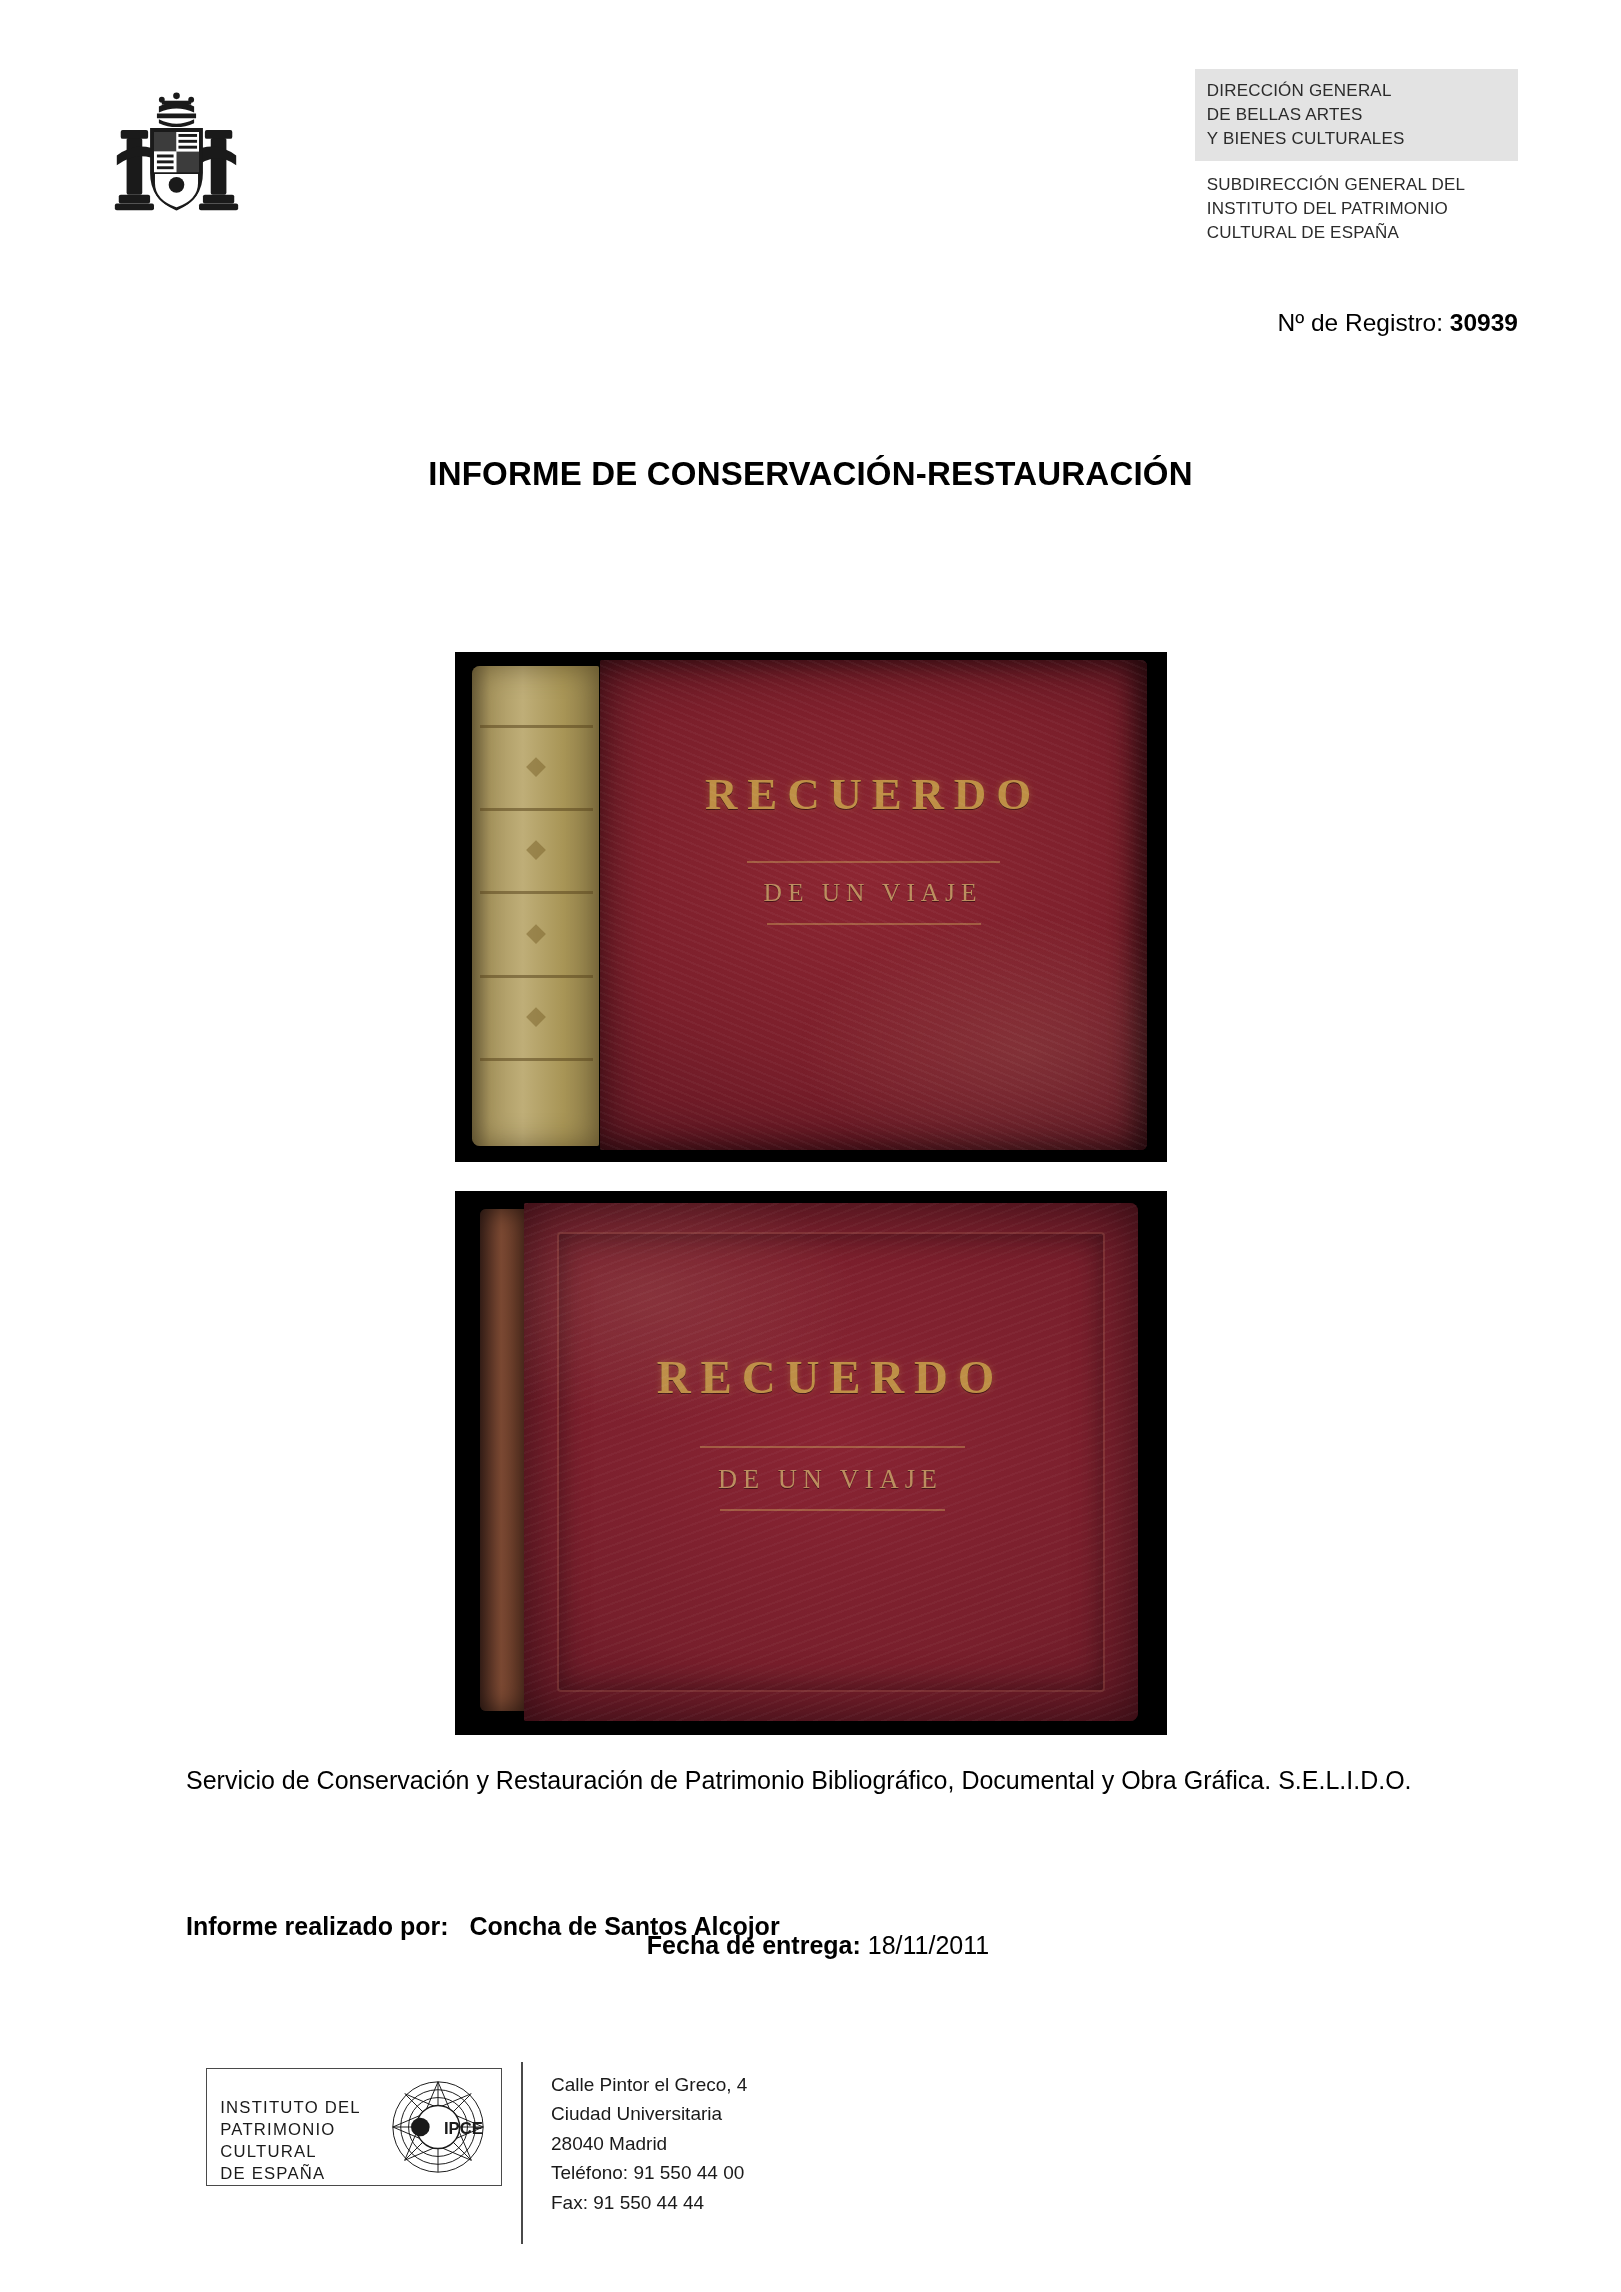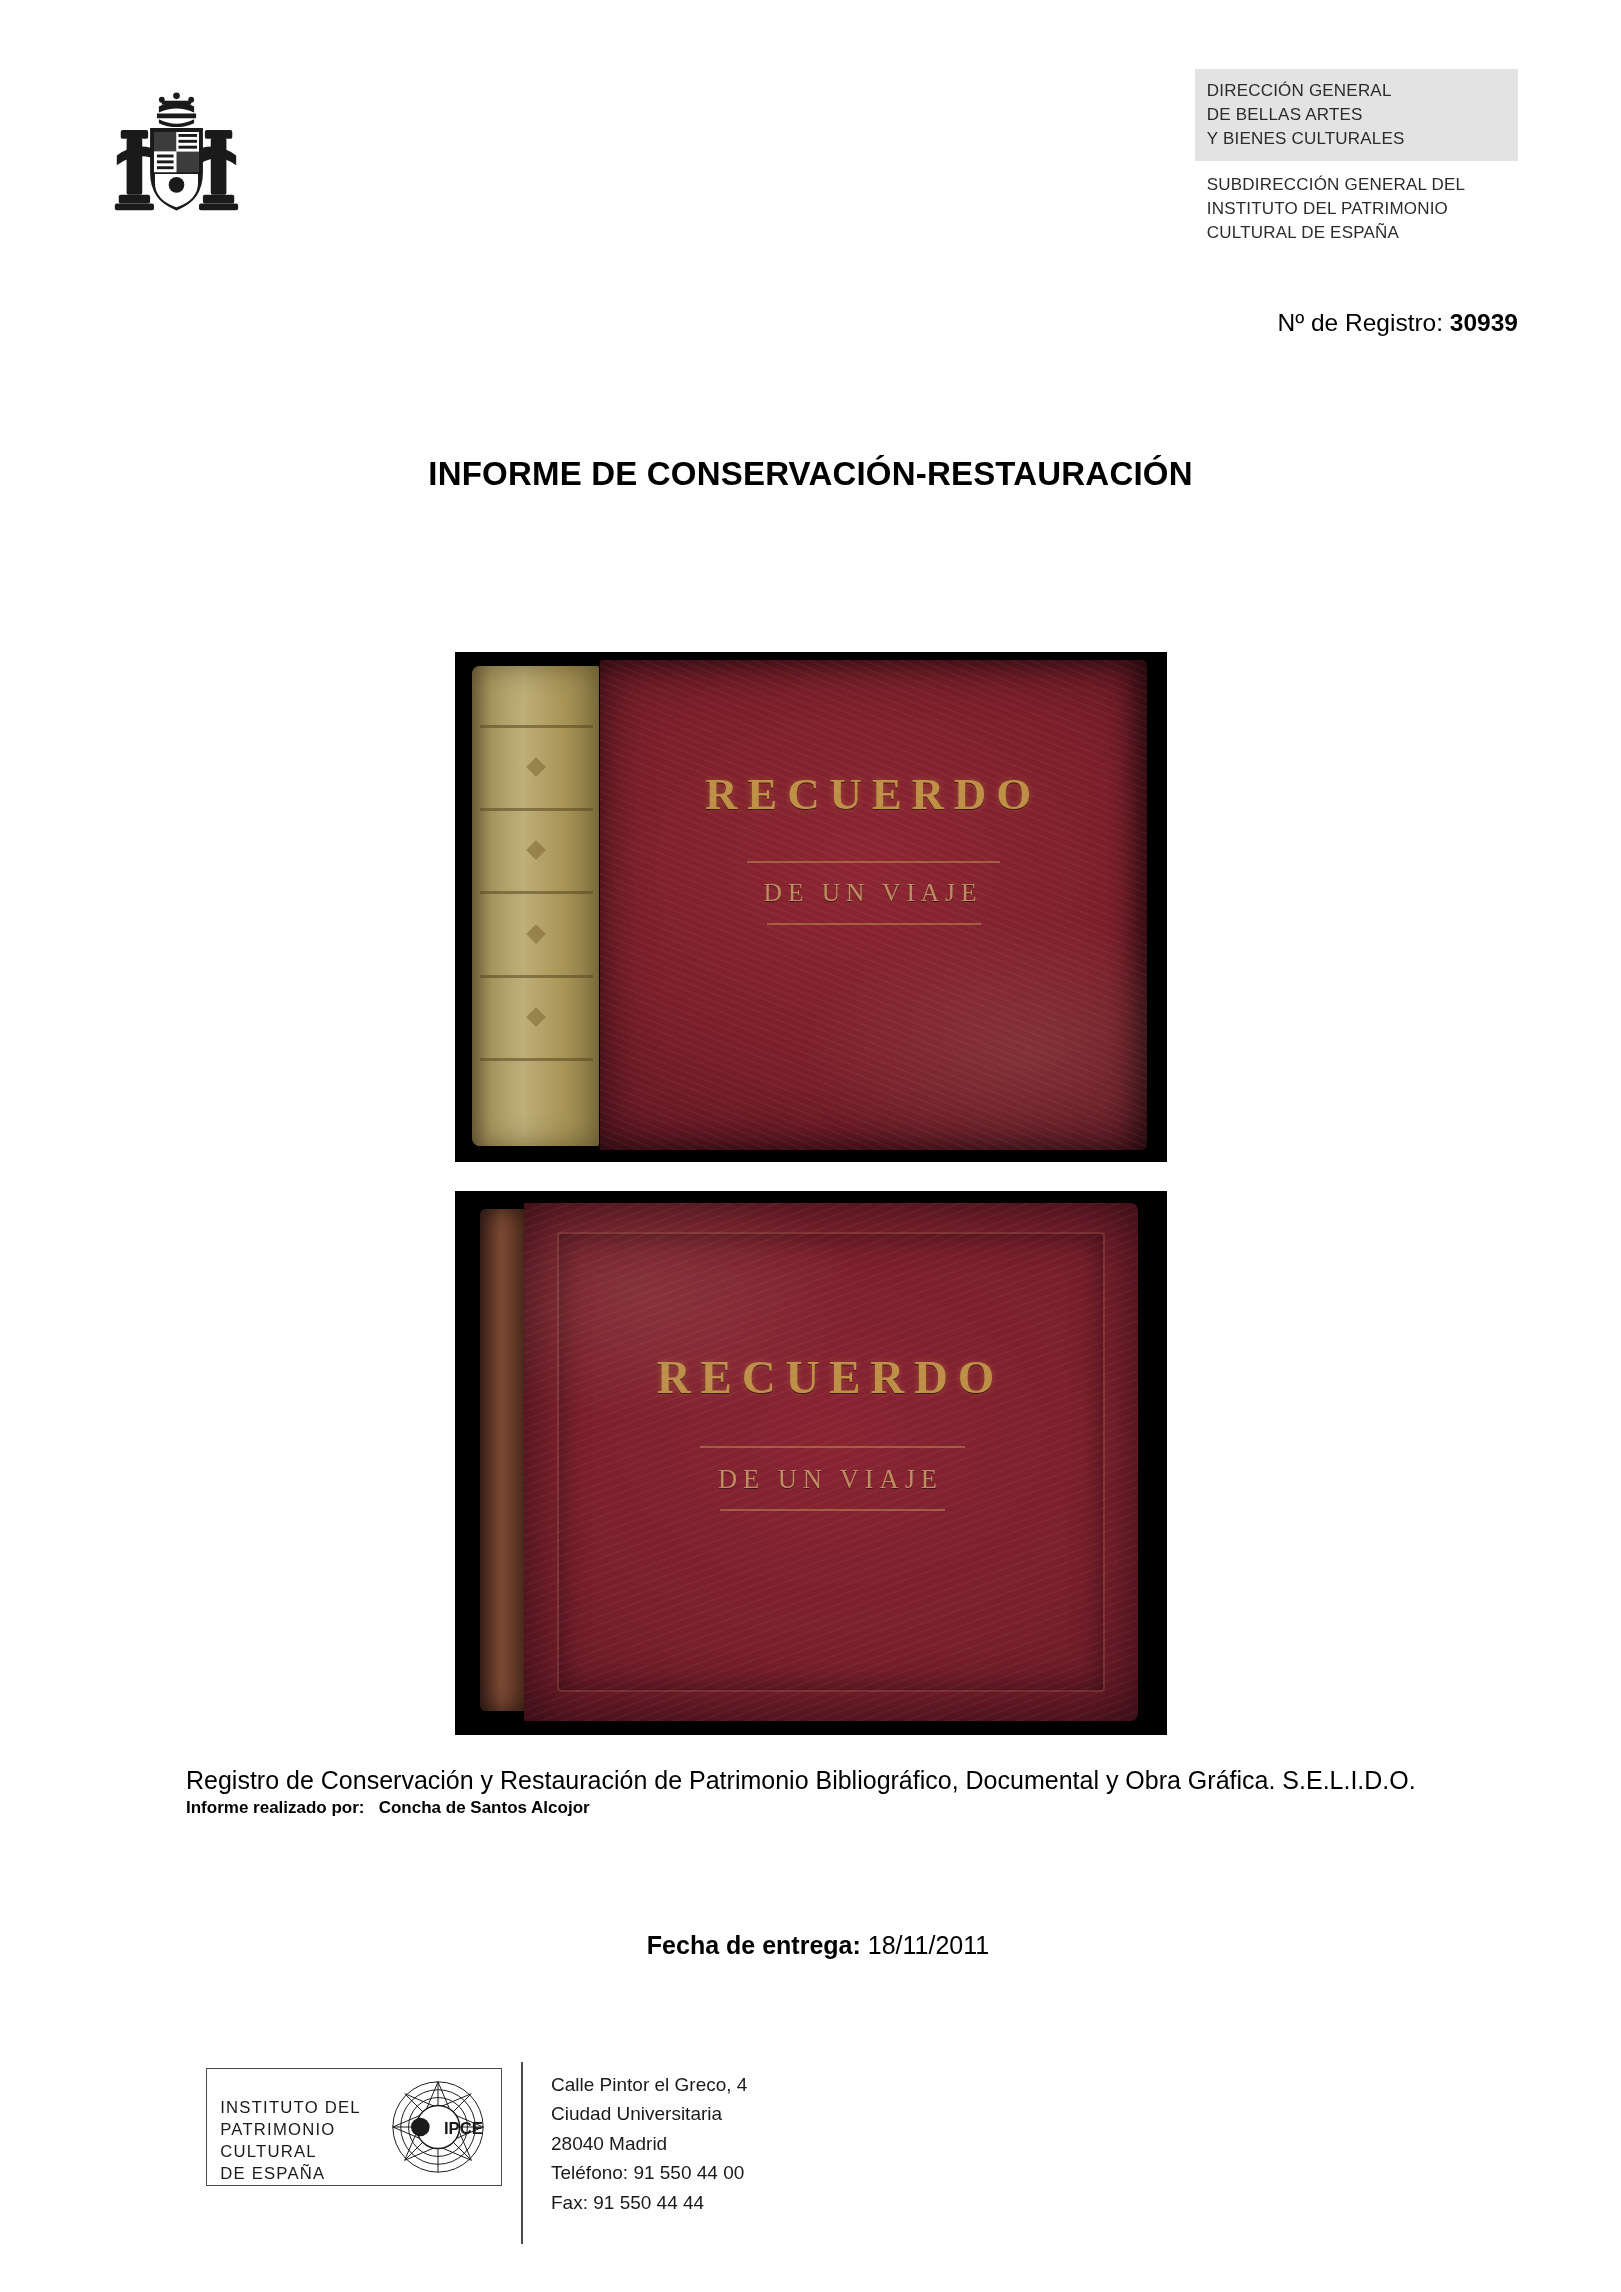--- a/index.html
+++ b/index.html
@@ -215,23 +215,23 @@
     position: absolute;
     top: 1764px;
     left: 186px;
     width: 1264px;
     font-size: 25px;
     line-height: 1.34;
     text-align: justify;
   }
   .realizado {
     position: absolute;
-    top: 1798px;
+    top: 1912px;
     left: 186px;
-    font-size: 17px;
+    font-size: 25px;
     font-weight: bold;
   }
   .fecha {
     position: absolute;
     top: 1931px;
     left: 186px;
     width: 1264px;
     font-size: 25px;
     text-align: center;
   }
@@ -387,21 +387,21 @@
     <div class="book b2-spine"></div>
     <div class="book b2-cover">
       <div class="b2-frame"></div>
       <div class="gold-title" style="top:147px; font-size:47px;">RECUERDO</div>
       <div class="gold-rule" style="top:243px; left:176px; width:265px;"></div>
       <div class="gold-sub" style="top:261px; font-size:26.5px;">DE UN VIAJE</div>
       <div class="gold-rule" style="top:306px; left:196px; width:225px;"></div>
     </div>
   </div>
 
-  <div class="servicio">Registro de Conservación y Restauración de Patrimonio Bibliográfico, Documental y Obra Gráfica. S.E.L.I.D.O.</div>
+  <div class="servicio">Servicio de Conservación y Restauración de Patrimonio Bibliográfico, Documental y Obra Gráfica. S.E.L.I.D.O.</div>
 
   <div class="realizado">
     <span>Informe realizado por:</span>
     &nbsp;
     <span>Concha de Santos Alcojor</span>
   </div>
 
   <div class="fecha">
     <b>Fecha de entrega:</b>
     <span>18/11/2011</span>

